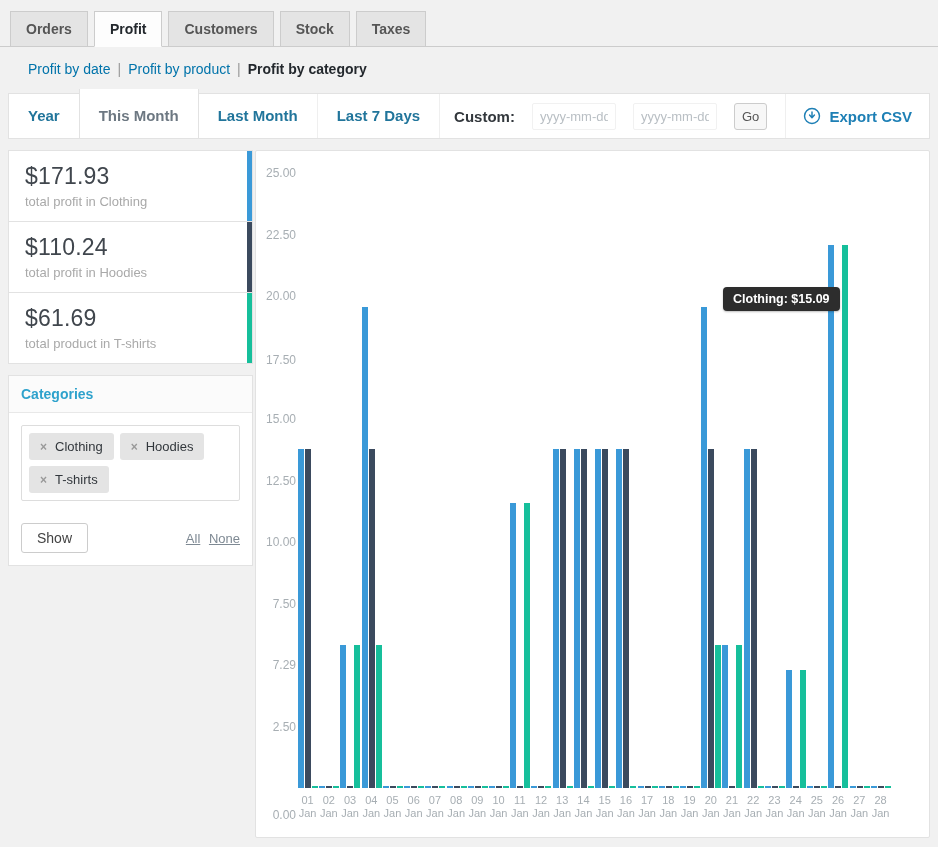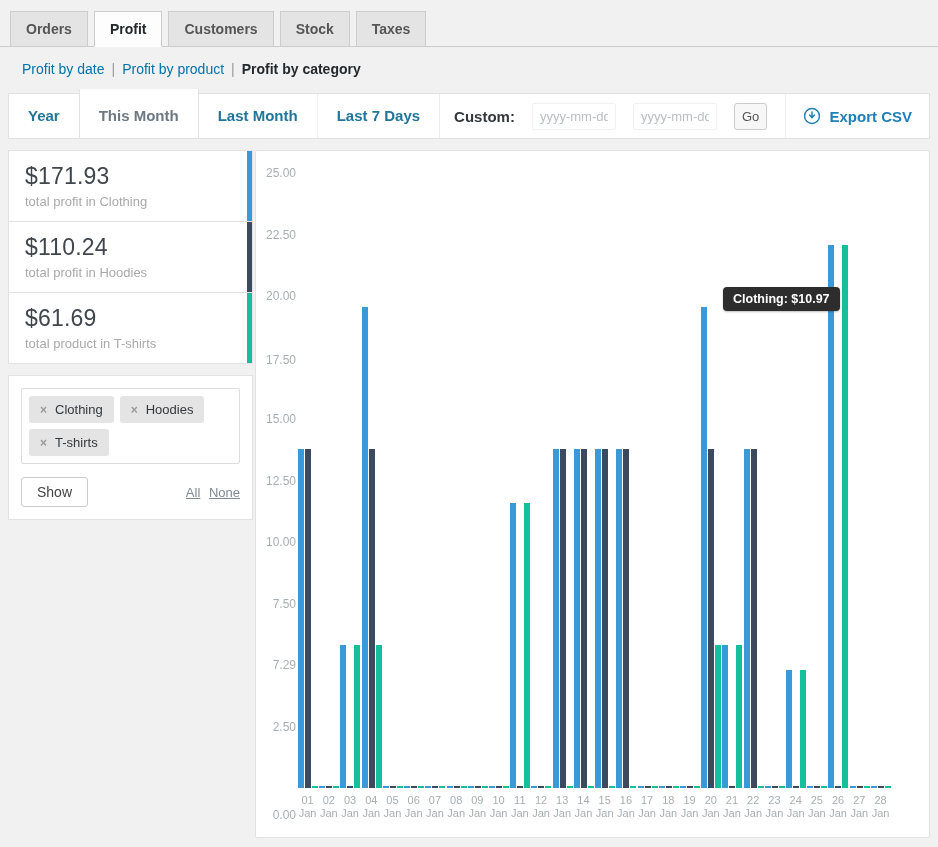--- a/index.html
+++ b/index.html
@@ -15,21 +15,21 @@
     border-bottom:1px solid #ccc;box-sizing:border-box;
     display:flex;align-items:flex-end;padding-left:10px;
   }
   .tab{
     display:inline-block;margin:0 6px -1px 0;padding:9px 15px;
     background:#e4e4e4;border:1px solid #ccc;
     font-size:14px;font-weight:700;color:#555;cursor:pointer;white-space:nowrap;
   }
   .tab.active{background:#fdfdfd;border-bottom-color:#fdfdfd;color:#23282d}
   
-  .subnav{position:absolute;top:61px;left:22px;font-size:14px;color:#32373c}
+  .subnav{position:absolute;top:61px;left:28px;font-size:14px;color:#32373c}
   .subnav .snv-item{color:#0073aa;cursor:pointer}
   .subnav .snv-item.active{color:#23282d;font-weight:700;cursor:default}
   .subnav .snv-sep{color:#999;margin:0 7px}
   
   .range-bar{
     position:absolute;top:93px;left:8px;width:922px;height:46px;
     background:#fff;border:1px solid #e2e2e2;box-sizing:border-box;
     display:flex;align-items:stretch;
   }
   .range-tab{
@@ -77,21 +77,21 @@
     padding:10px 12px;font-size:14px;font-weight:700;color:#2ea2cc;
     border-bottom:1px solid #e8e8e8;background:#fbfbfb;
   }
   .cat-body{padding:12px}
   .chips-box{border:1px solid #ddd;border-radius:2px;padding:4px;min-height:72px;box-sizing:border-box}
   .chip{
     display:inline-block;background:#e4e4e4;border-radius:3px;
     padding:6px 11px;margin:3px;font-size:13px;color:#32373c;cursor:default;white-space:nowrap;
   }
   .chip-x{color:#999;font-weight:700;margin-right:8px;font-size:12px;cursor:pointer}
-  .cat-footer{display:flex;align-items:center;justify-content:space-between;margin-top:13px}
+  .cat-footer{display:flex;align-items:center;justify-content:space-between;margin-top:22px}
   .show-btn{
     padding:6px 15px;background:#fff;border:1px solid #ccc;border-radius:3px;
     font-size:14px;color:#444;cursor:pointer;font-family:inherit;
   }
   .allnone{font-size:13px;color:#7e8993}
   .allnone span{text-decoration:underline;cursor:pointer;margin-left:5px}
   
   .chart-panel{
     position:absolute;top:150px;left:255px;width:675px;height:688px;
     background:#fff;border:1px solid #e2e2e2;border-radius:2px;box-sizing:border-box;
@@ -164,20 +164,21 @@
       <div class="card-accent" style="background: rgb(59, 74, 94);"></div>
     </div>
     <div class="card">
       <div class="card-value">$61.69</div>
       <div class="card-label">total product in T-shirts</div>
       <div class="card-accent" style="background: rgb(22, 191, 155);"></div>
     </div>
   </div>
 
 <div class="cat-panel">
+  <div class="cat-header">Categories</div>
   <div class="cat-body">
     <div class="chips-box" id="chips"><span class="chip"><span class="chip-x">×</span><span>Clothing</span></span><span class="chip"><span class="chip-x">×</span><span>Hoodies</span></span><span class="chip"><span class="chip-x">×</span><span>T-shirts</span></span></div>
     <div class="cat-footer">
       <button class="show-btn">Show</button>
       <span class="allnone">
         <span>All</span>
         <span>None</span>
       </span>
     </div>
   </div>
@@ -446,14 +447,14 @@
       </div>
       <div class="xl">
         <span>27</span>
         <span>Jan</span>
       </div>
       <div class="xl">
         <span>28</span>
         <span>Jan</span>
       </div>
     </div>
-  <div class="chart-tooltip">Clothing: $10.97</div>
+  <div class="chart-tooltip">Clothing: $15.09</div>
 </div>
 
 </body></html>

